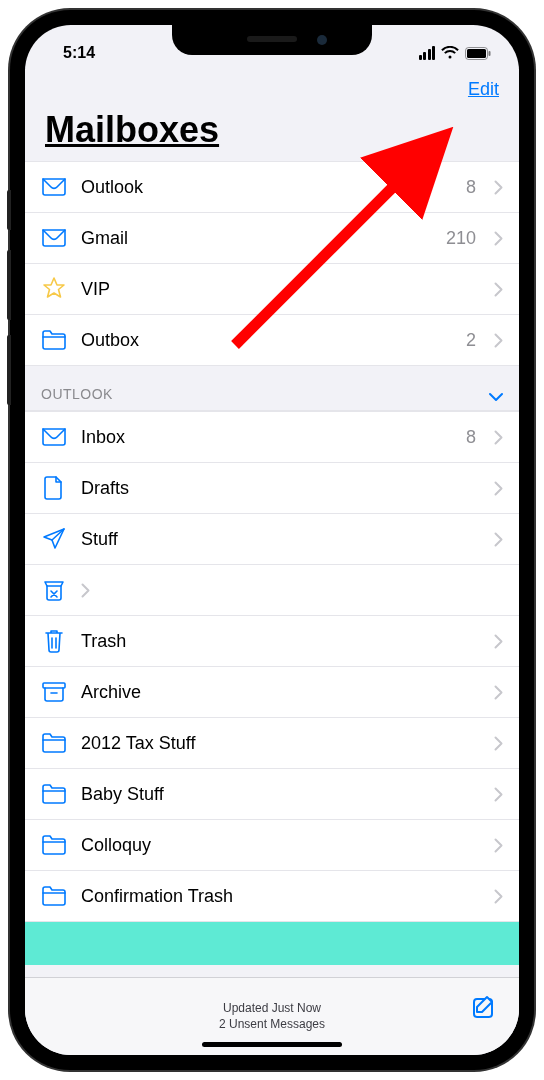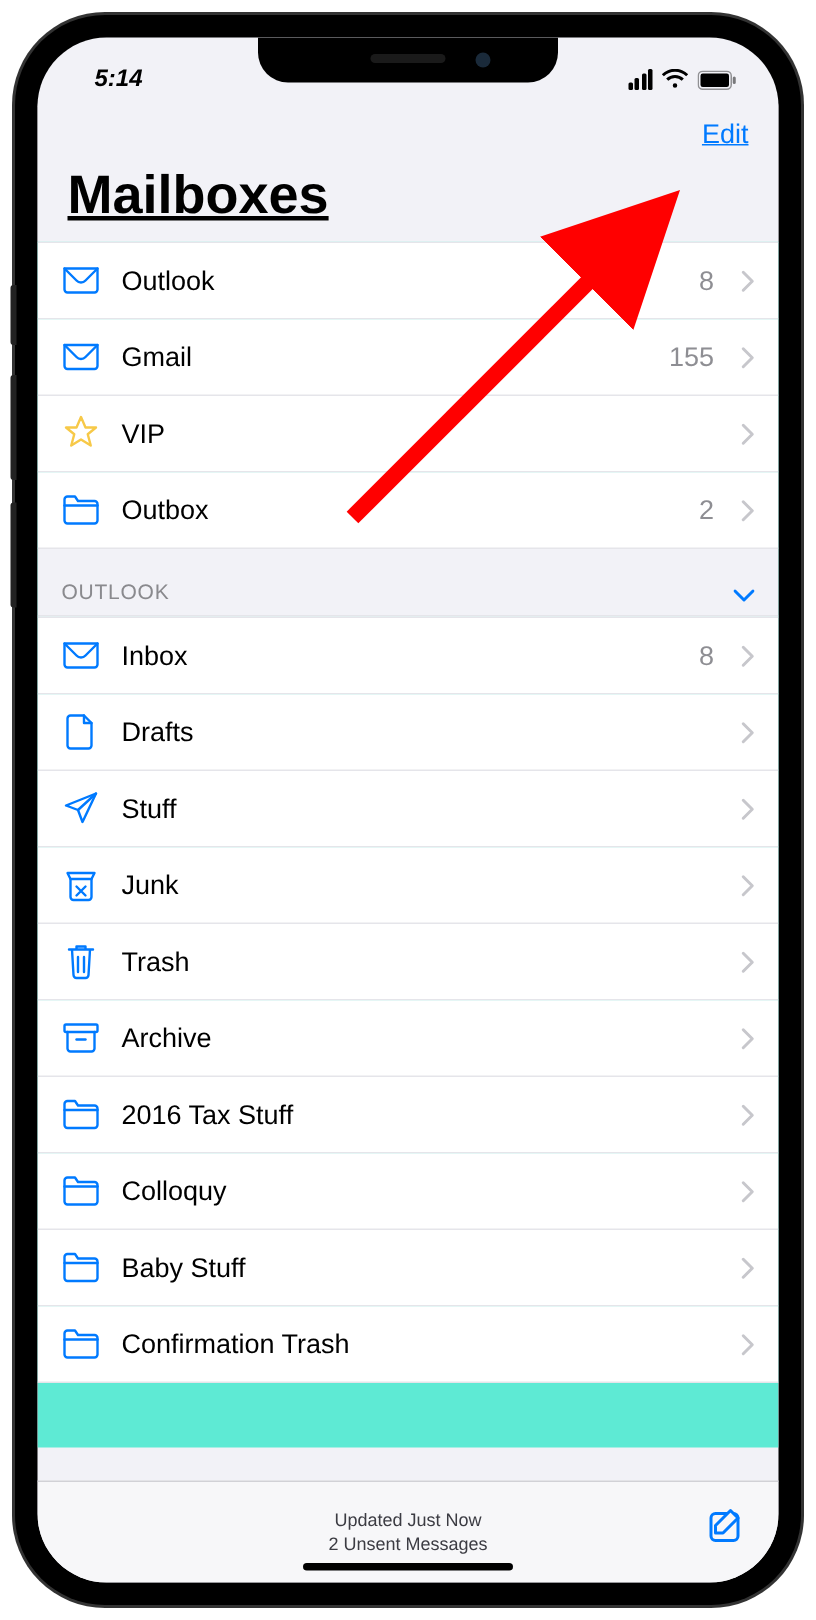--- a/index.html
+++ b/index.html
@@ -82,21 +82,21 @@
     }
     .status-bar {
       display: flex;
       justify-content: space-between;
       align-items: center;
       padding: 12px 28px 0;
       height: 44px;
       font-weight: 600;
       font-size: 16px;
     }
-    .status-left { flex: 1; padding-left: 10px; font-style: italic; }
+    .status-left { flex: 1; padding-left: 10px; }
     .status-right { flex: 1; display: flex; justify-content: flex-end; gap: 6px; align-items: center; }
     .signal { display: flex; gap: 1.5px; align-items: flex-end; }
     .signal span { width: 3px; background: #000; border-radius: 1px; }
     .signal span:nth-child(1){height:5px}.signal span:nth-child(2){height:8px}.signal span:nth-child(3){height:11px}.signal span:nth-child(4){height:14px}
     .wifi-icon, .battery-icon { display:inline-block; }
     .nav-bar {
       background: #f2f2f7;
       padding: 40px 20px 10px;
       position: relative;
     }
@@ -150,21 +150,21 @@
       justify-content: space-between;
       align-items: flex-end;
       border-bottom: 1px solid #e5e5ea;
     }
     .section-chevron { color: #007aff; font-size: 16px; }
     .toolbar {
       position: absolute;
       bottom: 0;
       left: 0;
       right: 0;
-      height: 68px;
+      height: 78px;
       background: #f7f7f9;
       border-top: 1px solid #d1d1d6;
       display: flex;
       align-items: center;
       justify-content: center;
     }
     .toolbar-center {
       text-align: center;
       color: #3c3c43;
       font-size: 12px;
@@ -248,21 +248,21 @@
             </span>
           </div>
           <div class="list-row">
             <span class="row-icon">
               <svg width="26" height="20" viewBox="0 0 26 20">
                 <path d="M2 2h22v14a2 2 0 01-2 2H4a2 2 0 01-2-2V2z" stroke="#007aff" stroke-width="1.6" fill="none" stroke-linecap="round" stroke-linejoin="round"></path>
                 <path d="M2 2l8 8a4 4 0 006 0l8-8" stroke="#007aff" stroke-width="1.6" fill="none" stroke-linecap="round" stroke-linejoin="round"></path>
               </svg>
             </span>
             <span class="row-label">Gmail</span>
-            <span class="row-count">155</span>
+            <span class="row-count">210</span>
             <span class="chevron">
               <svg width="9" height="15" viewBox="0 0 9 15">
                 <path d="M1.5 1.5l6 6-6 6" stroke="#c7c7cc" stroke-width="2" fill="none" stroke-linecap="round" stroke-linejoin="round"></path>
               </svg>
             </span>
           </div>
           <div class="list-row">
             <span class="row-icon">
               <svg width="26" height="26" viewBox="0 0 26 26">
                 <path d="M13 2l3 7h7l-5.5 4.5 2 7.5L13 17l-6.5 4 2-7.5L3 9h7l3-7z" stroke="#f7c948" stroke-width="1.6" fill="none" stroke-linecap="round" stroke-linejoin="round"></path>
@@ -344,21 +344,20 @@
             </span>
           </div>
           <div class="list-row">
             <span class="row-icon">
               <svg width="24" height="24" viewBox="0 0 24 24">
                 <path d="M3 4h18l-2 4H5L3 4z" stroke="#007aff" stroke-width="1.6" fill="none" stroke-linecap="round" stroke-linejoin="round"></path>
                 <path d="M5 8v12a2 2 0 002 2h10a2 2 0 002-2V8" stroke="#007aff" stroke-width="1.6" fill="none" stroke-linecap="round" stroke-linejoin="round"></path>
                 <path d="M9 13l6 6M15 13l-6 6" stroke="#007aff" stroke-width="1.6" fill="none" stroke-linecap="round" stroke-linejoin="round"></path>
               </svg>
             </span>
-            <span class="row-label">Junk</span>
             <span class="chevron">
               <svg width="9" height="15" viewBox="0 0 9 15">
                 <path d="M1.5 1.5l6 6-6 6" stroke="#c7c7cc" stroke-width="2" fill="none" stroke-linecap="round" stroke-linejoin="round"></path>
               </svg>
             </span>
           </div>
           <div class="list-row">
             <span class="row-icon">
               <svg width="22" height="26" viewBox="0 0 22 26">
                 <path d="M3 5h16M8 5V3h6v2M5 5l1 17a2 2 0 002 2h6a2 2 0 002-2l1-17" stroke="#007aff" stroke-width="1.6" fill="none" stroke-linecap="round" stroke-linejoin="round"></path>
@@ -388,49 +387,49 @@
               </svg>
             </span>
           </div>
           <div class="list-row">
             <span class="row-icon">
               <svg width="26" height="22" viewBox="0 0 26 22">
                 <path d="M2 4a2 2 0 012-2h5l2 3h11a2 2 0 012 2v11a2 2 0 01-2 2H4a2 2 0 01-2-2V4z" stroke="#007aff" stroke-width="1.6" fill="none" stroke-linecap="round" stroke-linejoin="round"></path>
                 <line x1="2" y1="8" x2="24" y2="8" stroke="#007aff" stroke-width="1.6" fill="none" stroke-linecap="round" stroke-linejoin="round"></line>
               </svg>
             </span>
-            <span class="row-label">2016 Tax Stuff</span>
+            <span class="row-label">2012 Tax Stuff</span>
             <span class="chevron">
               <svg width="9" height="15" viewBox="0 0 9 15">
                 <path d="M1.5 1.5l6 6-6 6" stroke="#c7c7cc" stroke-width="2" fill="none" stroke-linecap="round" stroke-linejoin="round"></path>
               </svg>
             </span>
           </div>
           <div class="list-row">
             <span class="row-icon">
               <svg width="26" height="22" viewBox="0 0 26 22">
                 <path d="M2 4a2 2 0 012-2h5l2 3h11a2 2 0 012 2v11a2 2 0 01-2 2H4a2 2 0 01-2-2V4z" stroke="#007aff" stroke-width="1.6" fill="none" stroke-linecap="round" stroke-linejoin="round"></path>
                 <line x1="2" y1="8" x2="24" y2="8" stroke="#007aff" stroke-width="1.6" fill="none" stroke-linecap="round" stroke-linejoin="round"></line>
               </svg>
             </span>
-            <span class="row-label">Colloquy</span>
+            <span class="row-label">Baby Stuff</span>
             <span class="chevron">
               <svg width="9" height="15" viewBox="0 0 9 15">
                 <path d="M1.5 1.5l6 6-6 6" stroke="#c7c7cc" stroke-width="2" fill="none" stroke-linecap="round" stroke-linejoin="round"></path>
               </svg>
             </span>
           </div>
           <div class="list-row">
             <span class="row-icon">
               <svg width="26" height="22" viewBox="0 0 26 22">
                 <path d="M2 4a2 2 0 012-2h5l2 3h11a2 2 0 012 2v11a2 2 0 01-2 2H4a2 2 0 01-2-2V4z" stroke="#007aff" stroke-width="1.6" fill="none" stroke-linecap="round" stroke-linejoin="round"></path>
                 <line x1="2" y1="8" x2="24" y2="8" stroke="#007aff" stroke-width="1.6" fill="none" stroke-linecap="round" stroke-linejoin="round"></line>
               </svg>
             </span>
-            <span class="row-label">Baby Stuff</span>
+            <span class="row-label">Colloquy</span>
             <span class="chevron">
               <svg width="9" height="15" viewBox="0 0 9 15">
                 <path d="M1.5 1.5l6 6-6 6" stroke="#c7c7cc" stroke-width="2" fill="none" stroke-linecap="round" stroke-linejoin="round"></path>
               </svg>
             </span>
           </div>
           <div class="list-row">
             <span class="row-icon">
               <svg width="26" height="22" viewBox="0 0 26 22">
                 <path d="M2 4a2 2 0 012-2h5l2 3h11a2 2 0 012 2v11a2 2 0 01-2 2H4a2 2 0 01-2-2V4z" stroke="#007aff" stroke-width="1.6" fill="none" stroke-linecap="round" stroke-linejoin="round"></path>

